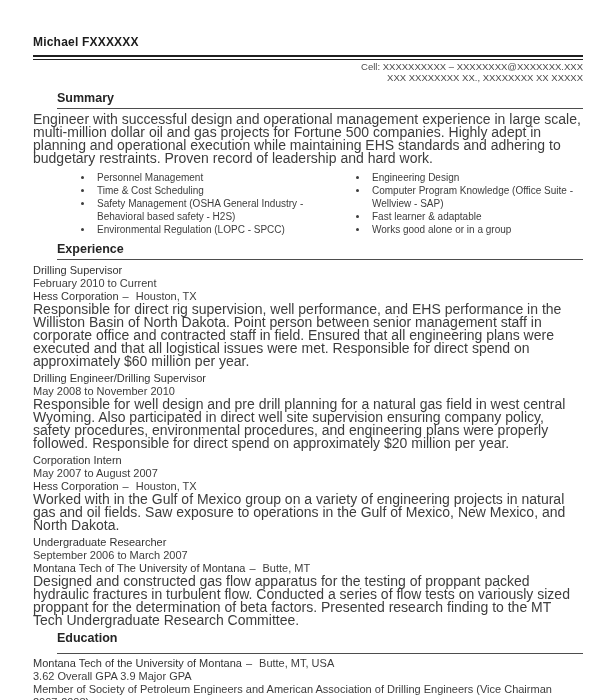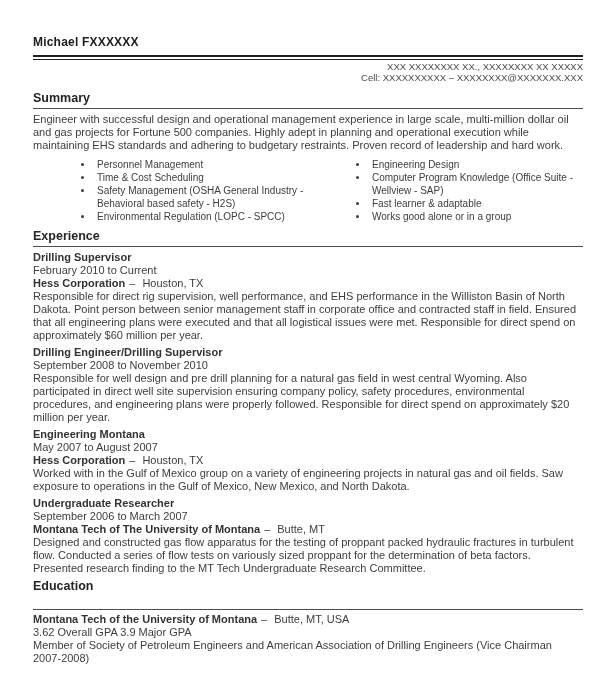--- a/index.html
+++ b/index.html
@@ -41,27 +41,28 @@
   .section.summary { margin-top: 8px; }
   .section.education { margin-top: 4px; }
   .section-title {
     font-size: 12.5px;
     line-height: 15px;
     font-weight: bold;
     color: #252525;
     border-bottom: 1px solid #4d4d4d;
     padding-bottom: 2px;
     margin-bottom: 4px;
+    margin-left: 24px;
   }
   .section.education .section-title {
-    padding-bottom: 15px;
+    padding-bottom: 7px;
     margin-bottom: 3px;
   }
   .body-text {
-    font-size: 11px;
+    font-size: 14px;
     line-height: 13px;
     margin: 0;
   }
   .hl-cols { display: flex; }
   .hl-col {
     width: 50%;
     box-sizing: border-box;
     margin: 0;
     padding-left: 25px;
     list-style: disc outside;
@@ -71,38 +72,38 @@
     line-height: 13px;
     padding-left: 3px;
     margin-left: 36px;
   }
   .job { margin-bottom: 4px; }
   .line {
     font-size: 11px;
     line-height: 13px;
   }
   .bold {
-    font-weight: bold;
+    font-weight: normal;
     color: #333333;
   }
   .dash-sep {
     margin: 0 7px 0 4px;
   }
 </style>
 </head>
 <body>
 
 <div class="page">
 
   <div class="name">Michael FXXXXXX</div>
   <div class="double-rule"></div>
 
   <div class="contact">
+    <div>Cell: XXXXXXXXXX – XXXXXXXX@XXXXXXX.XXX</div>
     <div>XXX XXXXXXXX XX., XXXXXXXX XX XXXXX</div>
-    <div>Cell: XXXXXXXXXX – XXXXXXXX@XXXXXXX.XXX</div>
   </div>
 
   <div class="section summary">
     <div class="section-title">Summary</div>
     <p class="body-text">Engineer with successful design and operational management experience in large scale, multi-million dollar oil and gas projects for Fortune 500 companies. Highly adept in planning and operational execution while maintaining EHS standards and adhering to budgetary restraints. Proven record of leadership and hard work.</p>
   </div>
 
   <div class="section highlights">
     <div class="hl-cols">
       <ul class="hl-col">
@@ -125,26 +126,26 @@
 
     <div class="job">
       <div class="line bold">Drilling Supervisor</div>
       <div class="line">February 2010 to Current</div>
       <div class="line"><span class="bold">Hess Corporation</span><span class="dash-sep">–</span><span>Houston, TX</span></div>
       <p class="body-text">Responsible for direct rig supervision, well performance, and EHS performance in the Williston Basin of North Dakota. Point person between senior management staff in corporate office and contracted staff in field. Ensured that all engineering plans were executed and that all logistical issues were met. Responsible for direct spend on approximately $60 million per year.</p>
     </div>
 
     <div class="job">
       <div class="line bold">Drilling Engineer/Drilling Supervisor</div>
-      <div class="line">September 2008 to November 2010</div>
+      <div class="line">May 2008 to November 2010</div>
       <p class="body-text">Responsible for well design and pre drill planning for a natural gas field in west central Wyoming. Also participated in direct well site supervision ensuring company policy, safety procedures, environmental procedures, and engineering plans were properly followed. Responsible for direct spend on approximately $20 million per year.</p>
     </div>
 
     <div class="job">
-      <div class="line bold">Engineering Montana</div>
+      <div class="line bold">Corporation Intern</div>
       <div class="line">May 2007 to August 2007</div>
       <div class="line"><span class="bold">Hess Corporation</span><span class="dash-sep">–</span><span>Houston, TX</span></div>
       <p class="body-text">Worked with in the Gulf of Mexico group on a variety of engineering projects in natural gas and oil fields. Saw exposure to operations in the Gulf of Mexico, New Mexico, and North Dakota.</p>
     </div>
 
     <div class="job">
       <div class="line bold">Undergraduate Researcher</div>
       <div class="line">September 2006 to March 2007</div>
       <div class="line"><span class="bold">Montana Tech of The University of Montana</span><span class="dash-sep">–</span><span>Butte, MT</span></div>
       <p class="body-text">Designed and constructed gas flow apparatus for the testing of proppant packed hydraulic fractures in turbulent flow. Conducted a series of flow tests on variously sized proppant for the determination of beta factors. Presented research finding to the MT Tech Undergraduate Research Committee.</p>

